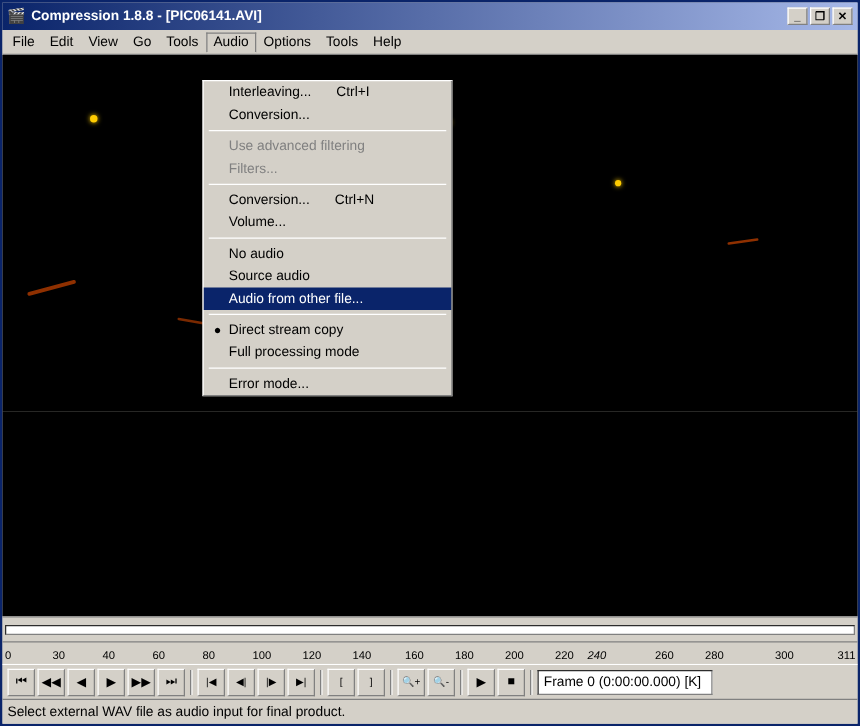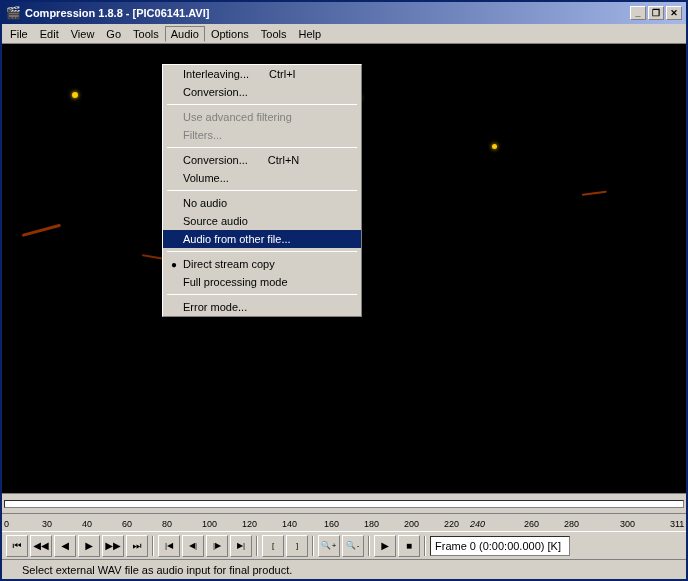--- a/index.html
+++ b/index.html
@@ -237,21 +237,21 @@
       align-items: center;
     }
 
     
     .status-bar {
       height: 20px;
       background: #d4d0c8;
       border-top: 1px solid #808080;
       display: flex;
       align-items: center;
-      padding: 0 20px;
+      padding: 0 4px;
       font-size: 11px;
     }
 
     .status-text {
       flex: 1;
     }
 
     
     .main-content {
       flex: 1;

